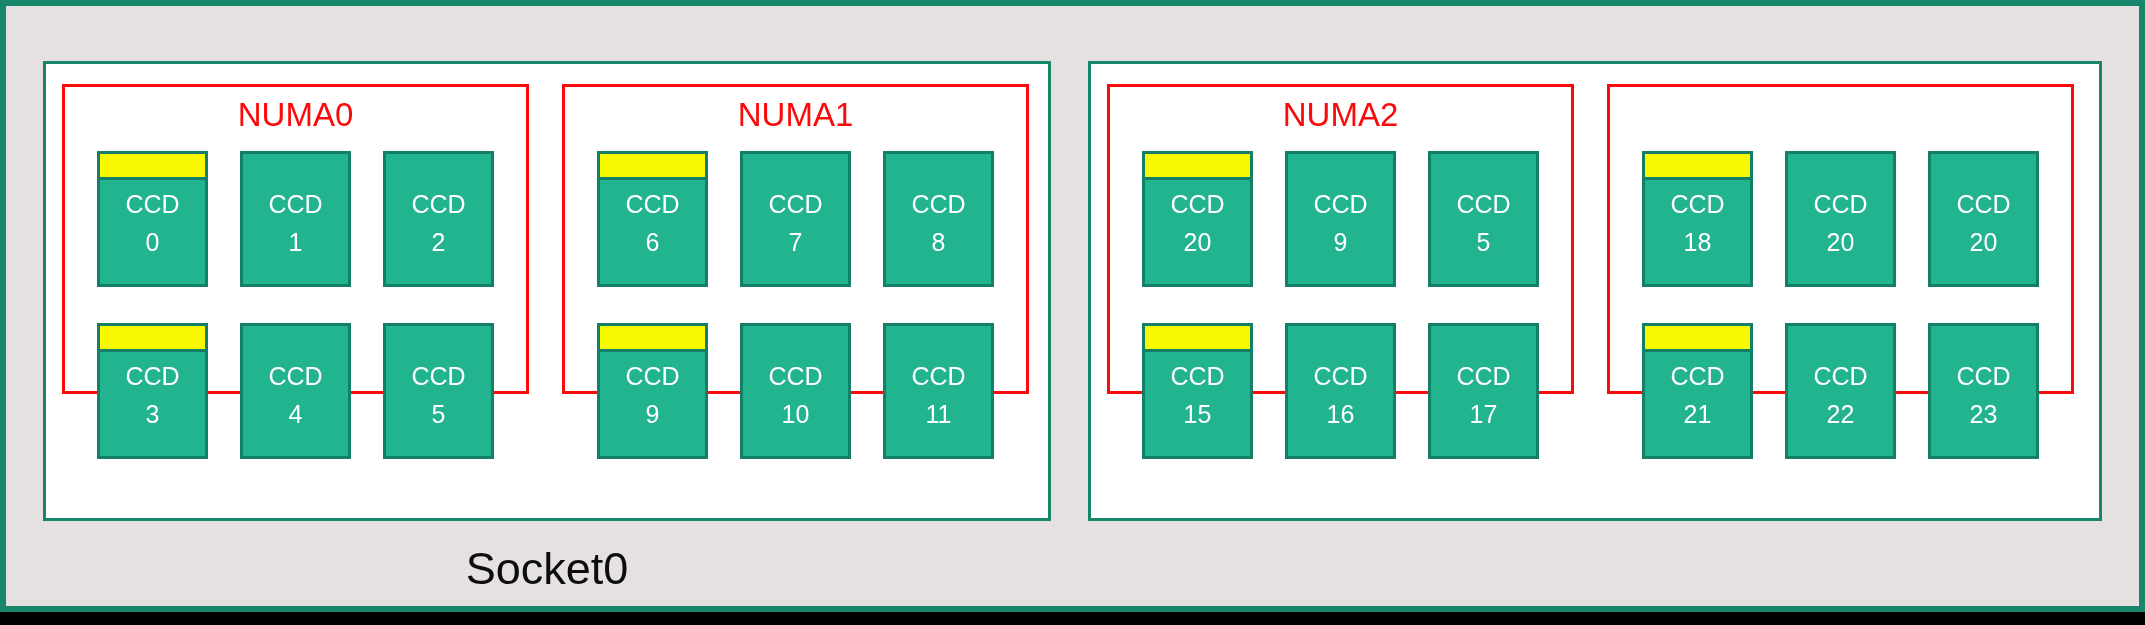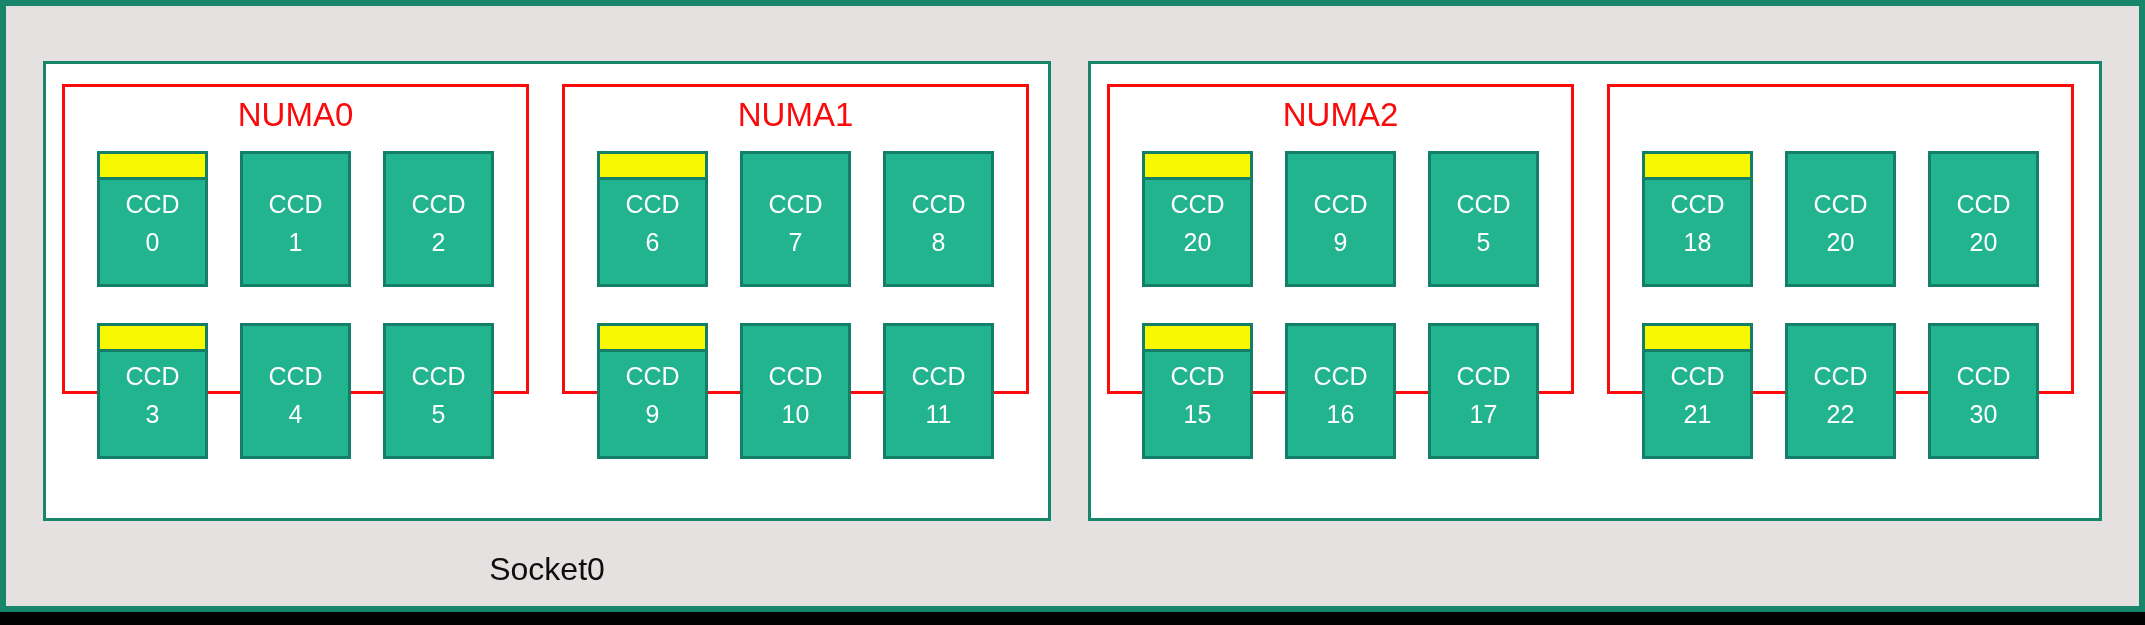--- a/index.html
+++ b/index.html
@@ -36,21 +36,21 @@
   .socket{
     position:absolute;top:55px;height:460px;
     box-sizing:border-box;
     background:#ffffff;
     border:3px solid var(--green);
   }
   .socket.s0{left:37px;width:1008px;}
   .socket.s1{left:1082px;width:1014px;}
   .socket-label{
     position:absolute;top:535px;height:60px;
-    font-size:32px;line-height:56px;
+    font-size:45px;line-height:56px;
     color:var(--label);text-align:center;
   }
   .socket-label.s0{left:37px;width:1008px;}
   .socket-label.s1{left:1082px;width:1014px;}
   .numa{
     position:absolute;top:20px;width:467px;height:310px;
     box-sizing:border-box;
     border:3px solid var(--red);
     background:transparent;
   }
@@ -284,21 +284,21 @@
 
             <div class="ccd-text">
               <div>CCD</div>
               <div>22</div>
             </div>
           </div>
           <div class="ccd">
 
             <div class="ccd-text">
               <div>CCD</div>
-              <div>30</div>
+              <div>23</div>
             </div>
           </div>
         </div>
       </div>
     </div>
 
     <div class="socket-label s0">Socket0</div>
   </div>
 
   <div class="letterbox-bar"></div>

